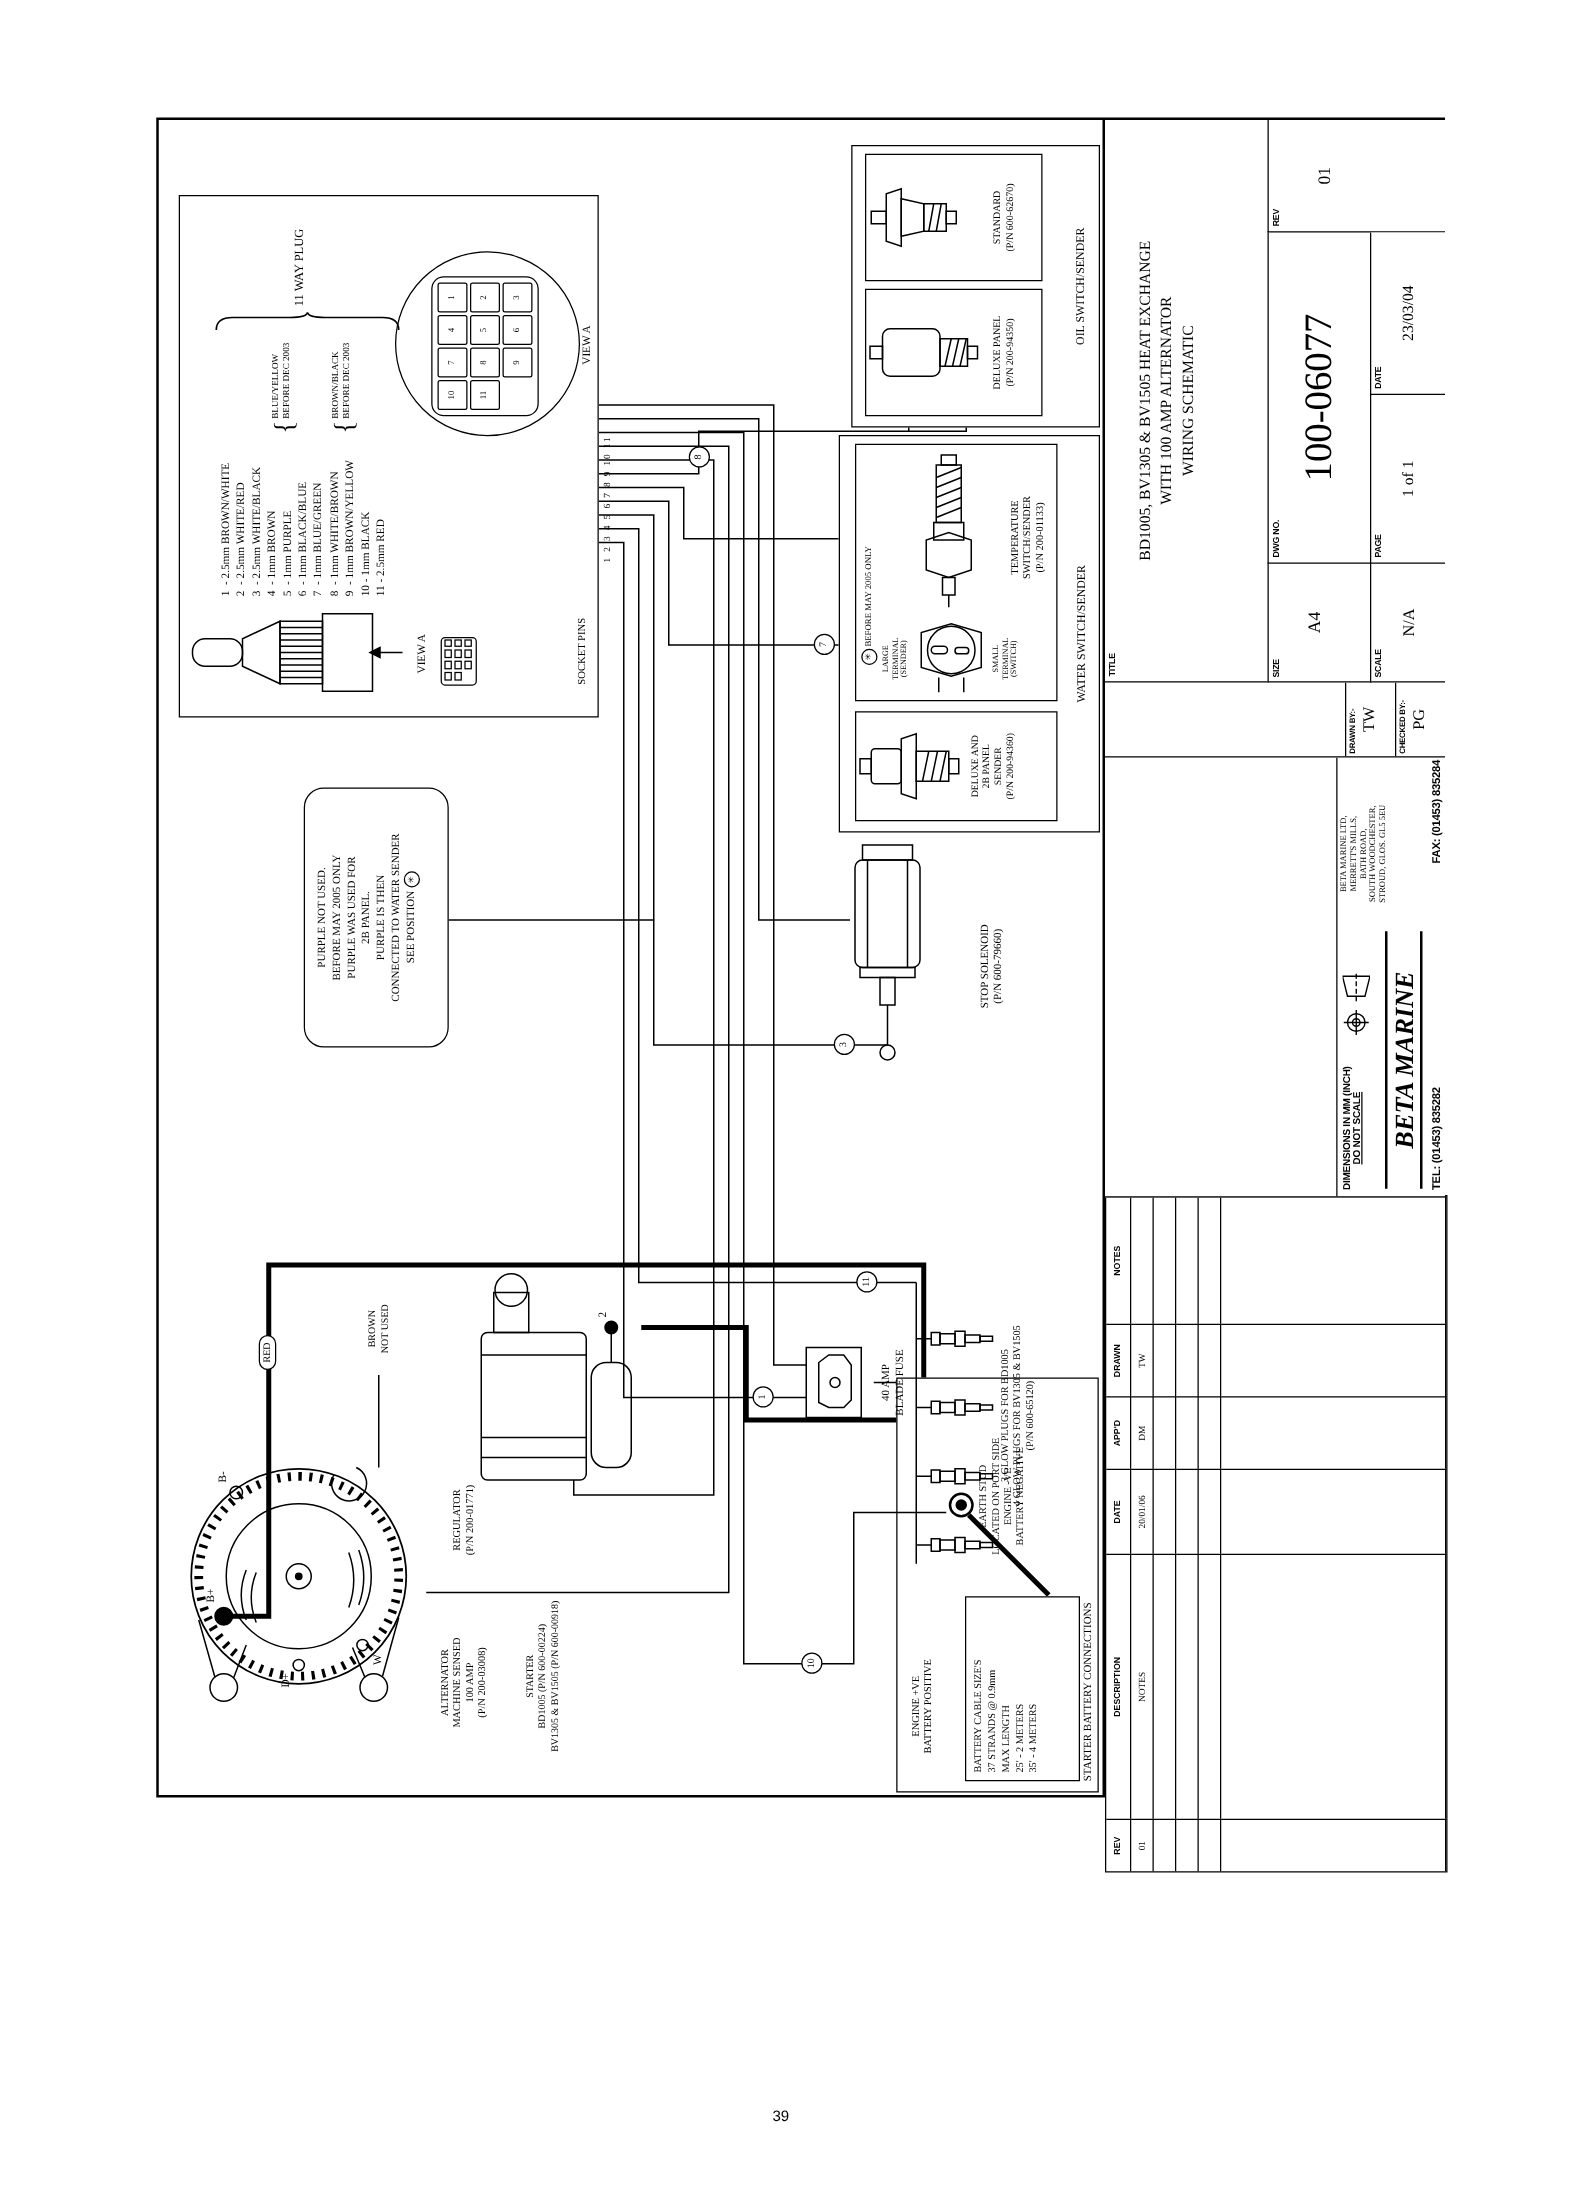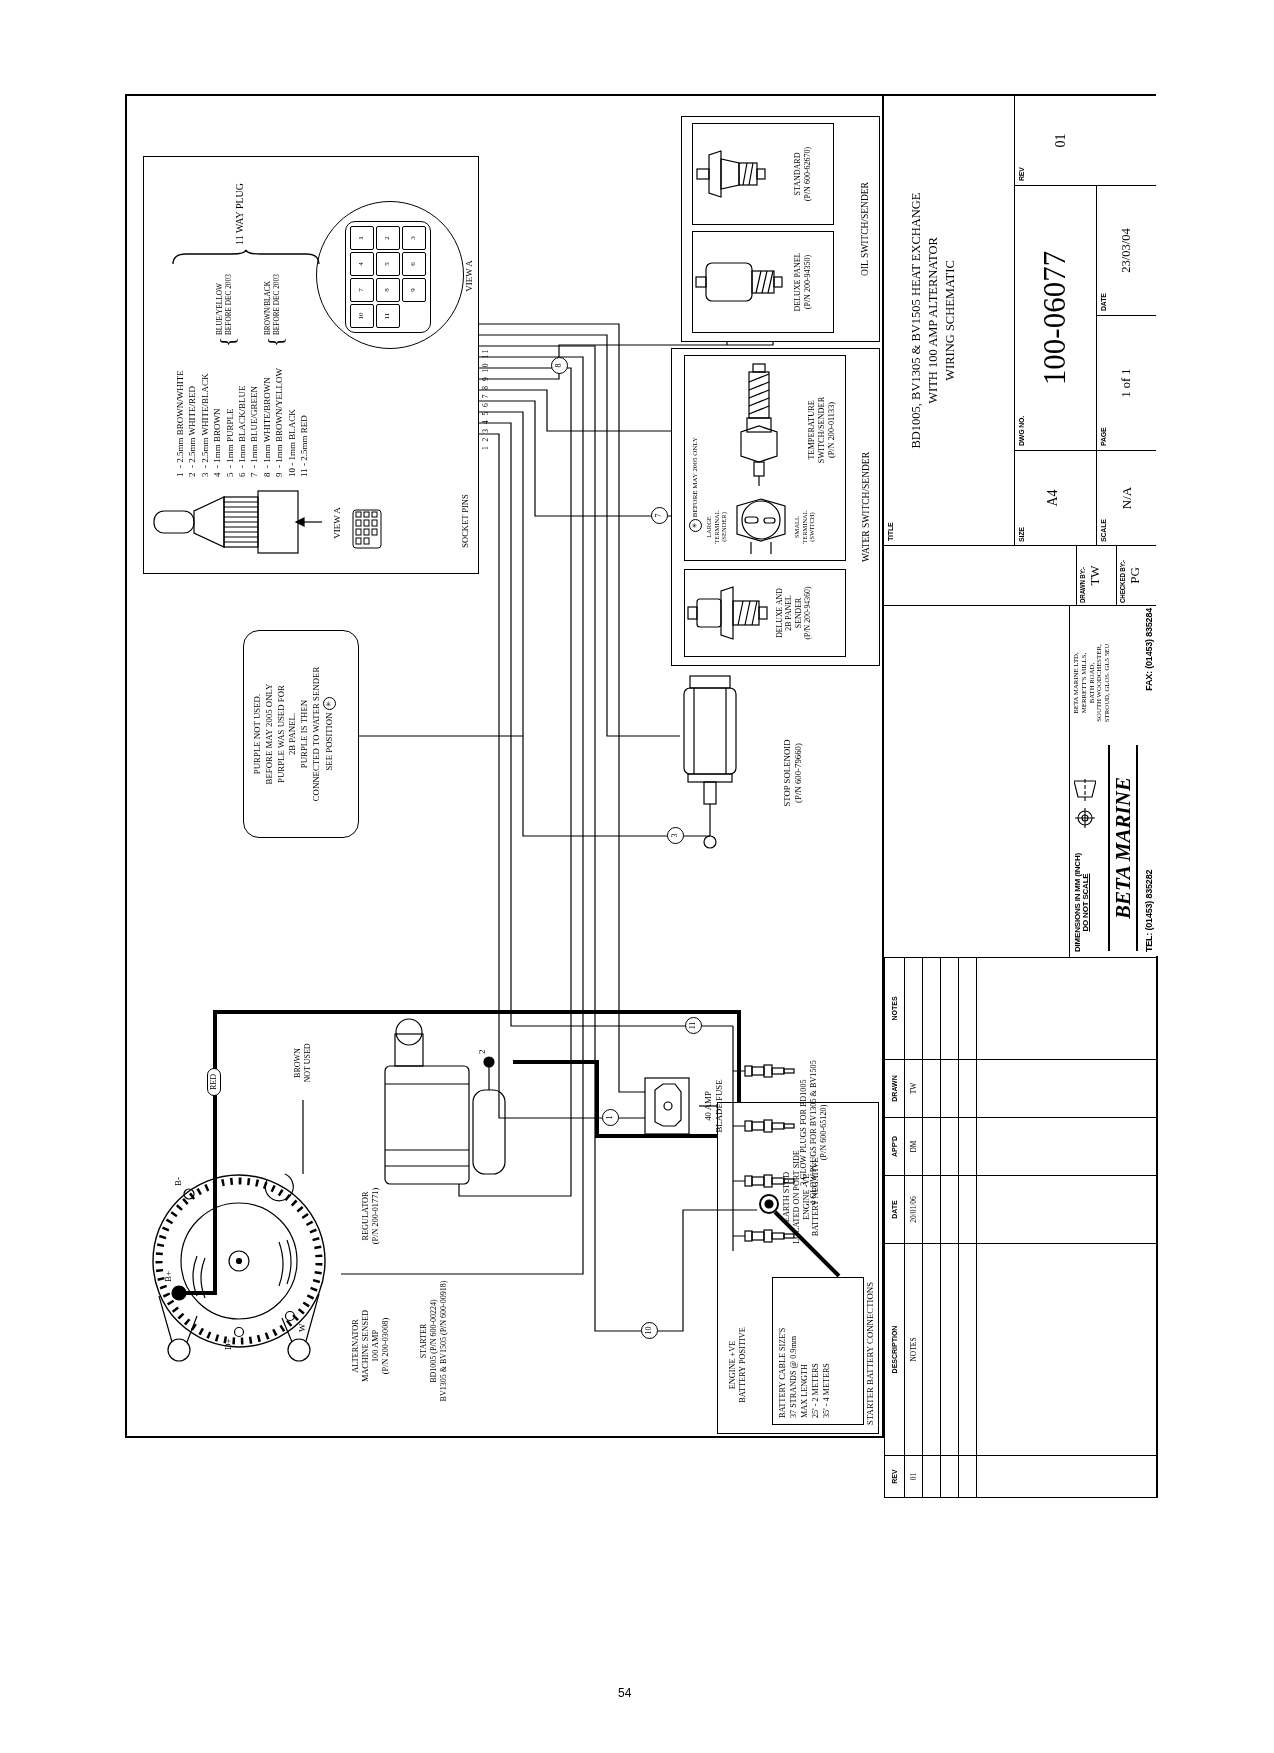--- a/index.html
+++ b/index.html
@@ -506,14 +506,14 @@
       <div class="lbl" style="position:absolute;left:4px;top:3px;">PAGE</div>
       <div class="val" style="margin-top:22px;text-align:center;font-size:12.5px;">1 of 1</div>
     </div>
     <div class="tb-cell" style="left:1120px;top:212px;width:130px;height:60px;border-top:1.5px solid #000;">
       <div class="lbl" style="position:absolute;left:4px;top:3px;">DATE</div>
       <div class="val" style="margin-top:22px;text-align:center;font-size:12.5px;">23/03/04</div>
     </div>
   </div>
  </div>
 
- <div id="pageno">54</div>
+ <div id="pageno">39</div>
 </div>
 
 </body></html>

